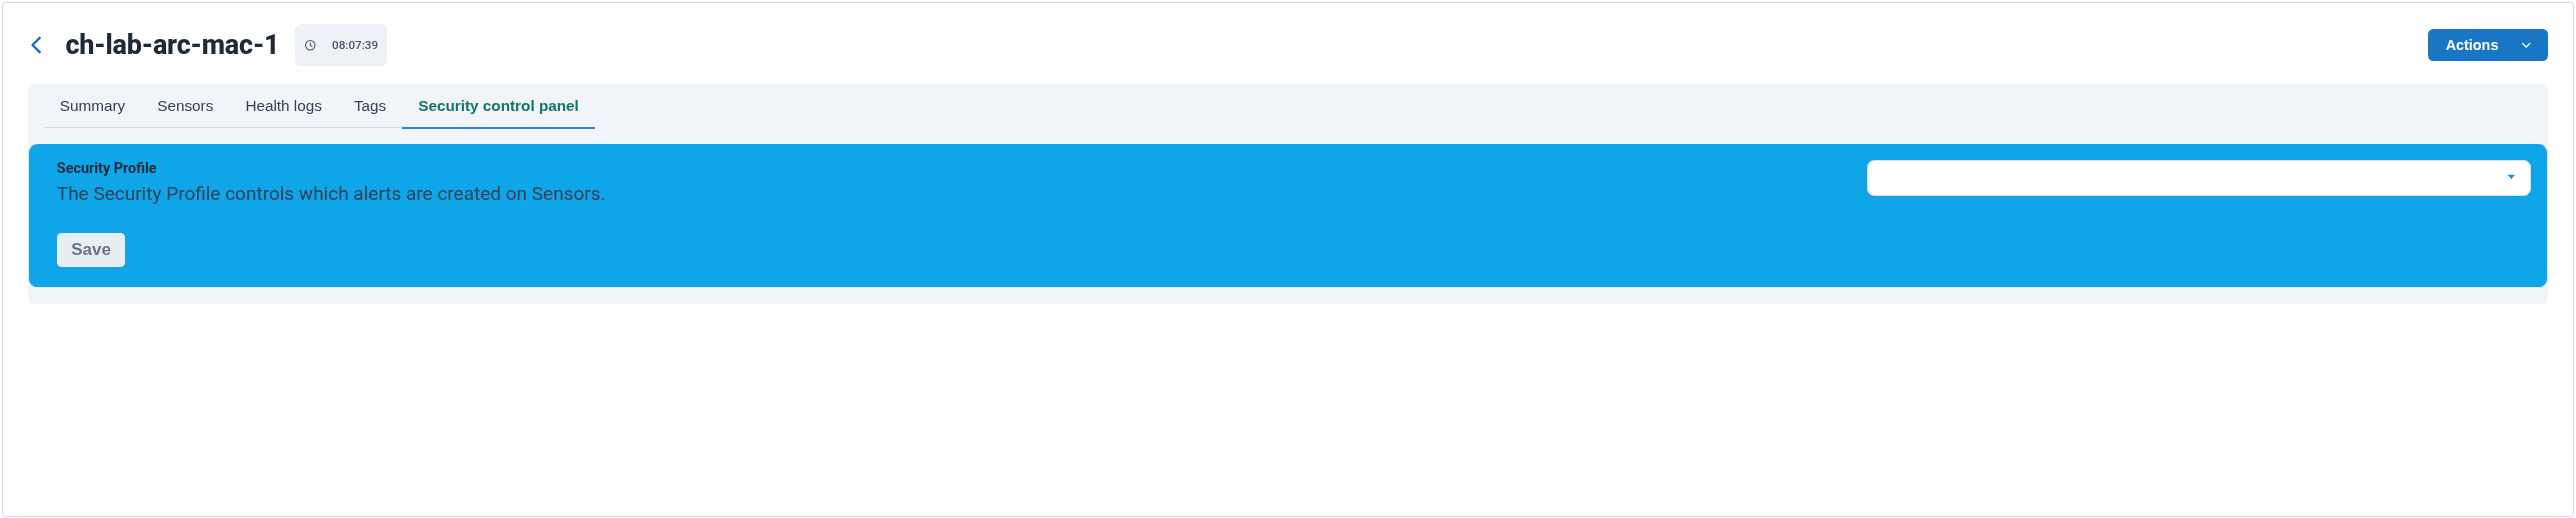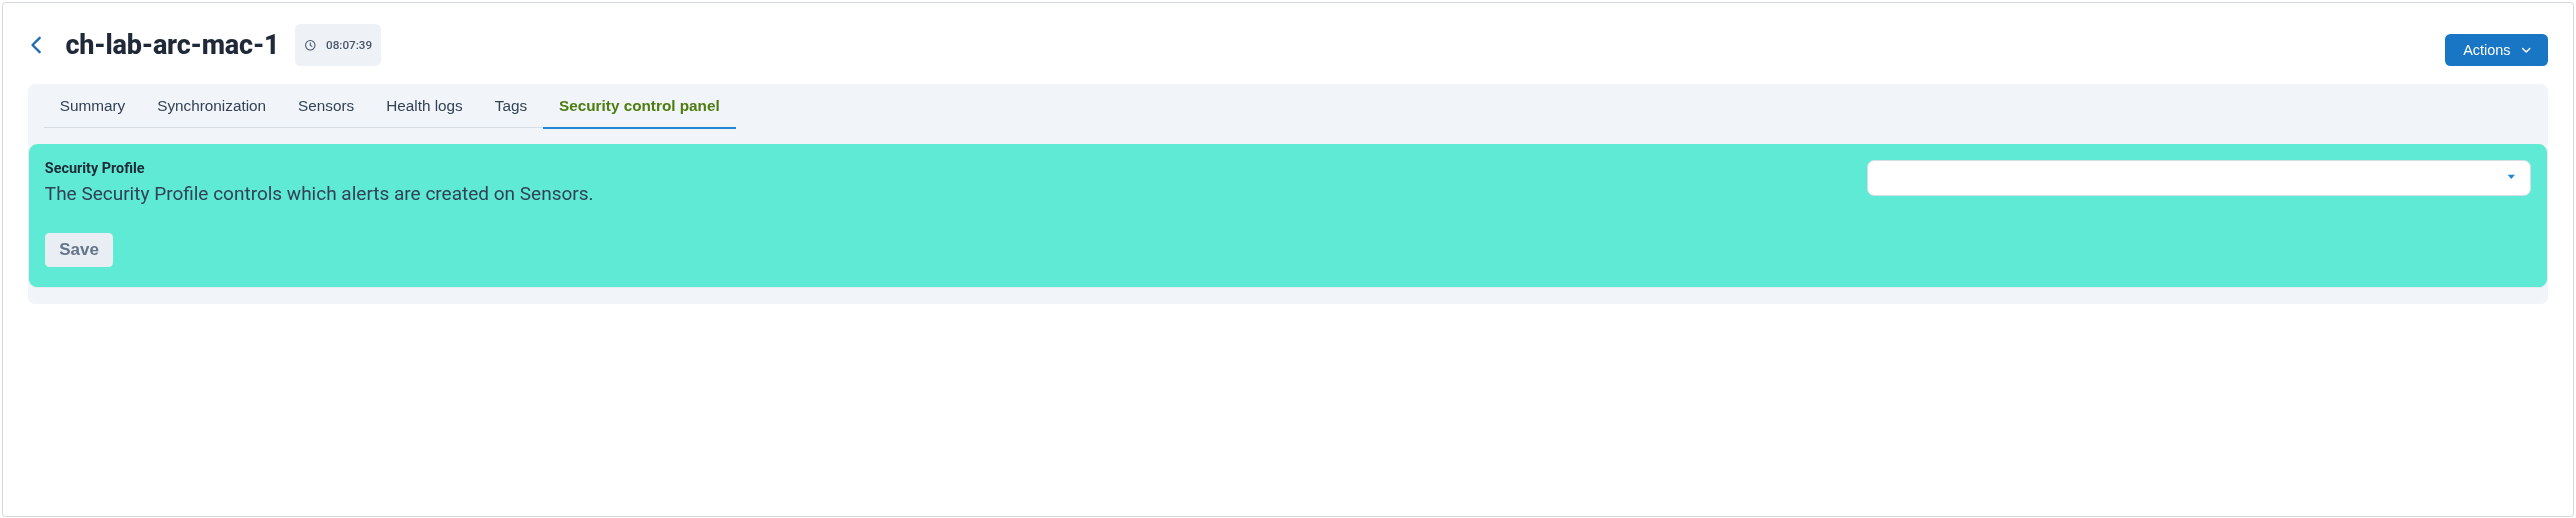--- a/index.html
+++ b/index.html
@@ -14,21 +14,21 @@
     }
     .page-wrapper {
       border: 0.9px solid #d0d7de;
       border-radius: 3.6px;
       margin: 1.8px;
       padding: 21.5px 25px 34px 25px;
       min-height: 515px;
     }
     .header-row {
       display: flex;
-      align-items: flex-end;
+      align-items: center;
       justify-content: space-between;
       margin-bottom: 18px;
     }
     .header-left {
       display: flex;
       align-items: center;
       gap: 16px;
     }
     .back-chevron {
       cursor: pointer;
@@ -39,42 +39,42 @@
     }
     .page-title {
       font-size: 27px;
       font-weight: 800;
       color: #1f2937;
       letter-spacing: -0.2px;
     }
     .timestamp-badge {
       display: inline-flex;
       align-items: center;
-      gap: 9px;
+      gap: 15px;
       background: #eef2f6;
       border-radius: 5.4px;
       padding: 14px 9px;
       font-size: 11.7px;
       color: #475569;
       font-weight: 500;
     }
     .timestamp-badge svg {
       flex-shrink: 0;
     }
     .actions-button {
       display: inline-flex;
       align-items: center;
-      gap: 9px;
+      gap: 21px;
       background: #1976c5;
       color: #ffffff;
       border: none;
       border-radius: 5.4px;
       padding: 8px 14.4px 8px 18px;
       font-size: 14.4px;
-      font-weight: 400;
+      font-weight: 700;
       cursor: pointer;
     }
 
     .tabs-bar {
       background: #f1f5f9;
       border-radius: 7.2px 7.2px 0 0;
       display: flex;
       align-items: stretch;
       padding: 0 16px;
       gap: 0;
@@ -84,44 +84,44 @@
       padding: 12.6px 16px 12.6px 16px;
       font-size: 15.3px;
       color: #334155;
       cursor: pointer;
       border: none;
       background: transparent;
       font-weight: 500;
     }
     .tab.active {
       font-weight: 700;
-      color: #4d7c0f;
+      color: #0f766e;
     }
     .tab.active::after {
       content: "";
       position: absolute;
       left: 0;
       right: 0;
       bottom: -0.9px;
       height: 2.7px;
       background: #1e88d6;
     }
     .tab-sep {
       border-bottom: 0.9px solid #d6dde5;
     }
 
     .panel {
-      background: #5eead4;
+      background: #0ea5e9;
       border: 0.9px solid #e6ebf0;
       border-top: none;
       border-radius: 0 0 9px 9px;
       border-top-left-radius: 9px;
       border-top-right-radius: 9px;
       margin-top: 16px;
-      padding: 16px 16px 20px 16px;
+      padding: 16px 16px 20px 28px;
     }
 
     .tabs-container {
       background: #f1f5f9;
       border-radius: 7px;
       padding-bottom: 16px;
     }
 
     .profile-row {
       display: flex;
@@ -198,21 +198,20 @@
       <span>Actions</span>
       <svg width="14.4" height="14.4" viewBox="0 0 24 24" fill="none">
         <path d="M6 9l6 6 6-6" stroke="#ffffff" stroke-width="2.4" stroke-linecap="round" stroke-linejoin="round"></path>
       </svg>
     </button>
   </div>
 
   <div class="tabs-container">
     <div class="tabs-bar">
       <button class="tab tab-sep">Summary</button>
-      <button class="tab tab-sep">Synchronization</button>
       <button class="tab tab-sep">Sensors</button>
       <button class="tab tab-sep">Health logs</button>
       <button class="tab tab-sep">Tags</button>
       <button class="tab active">Security control panel</button>
     </div>
 
     <div class="panel">
       <div class="profile-row">
         <div class="profile-text">
           <div class="profile-title">Security Profile</div>

